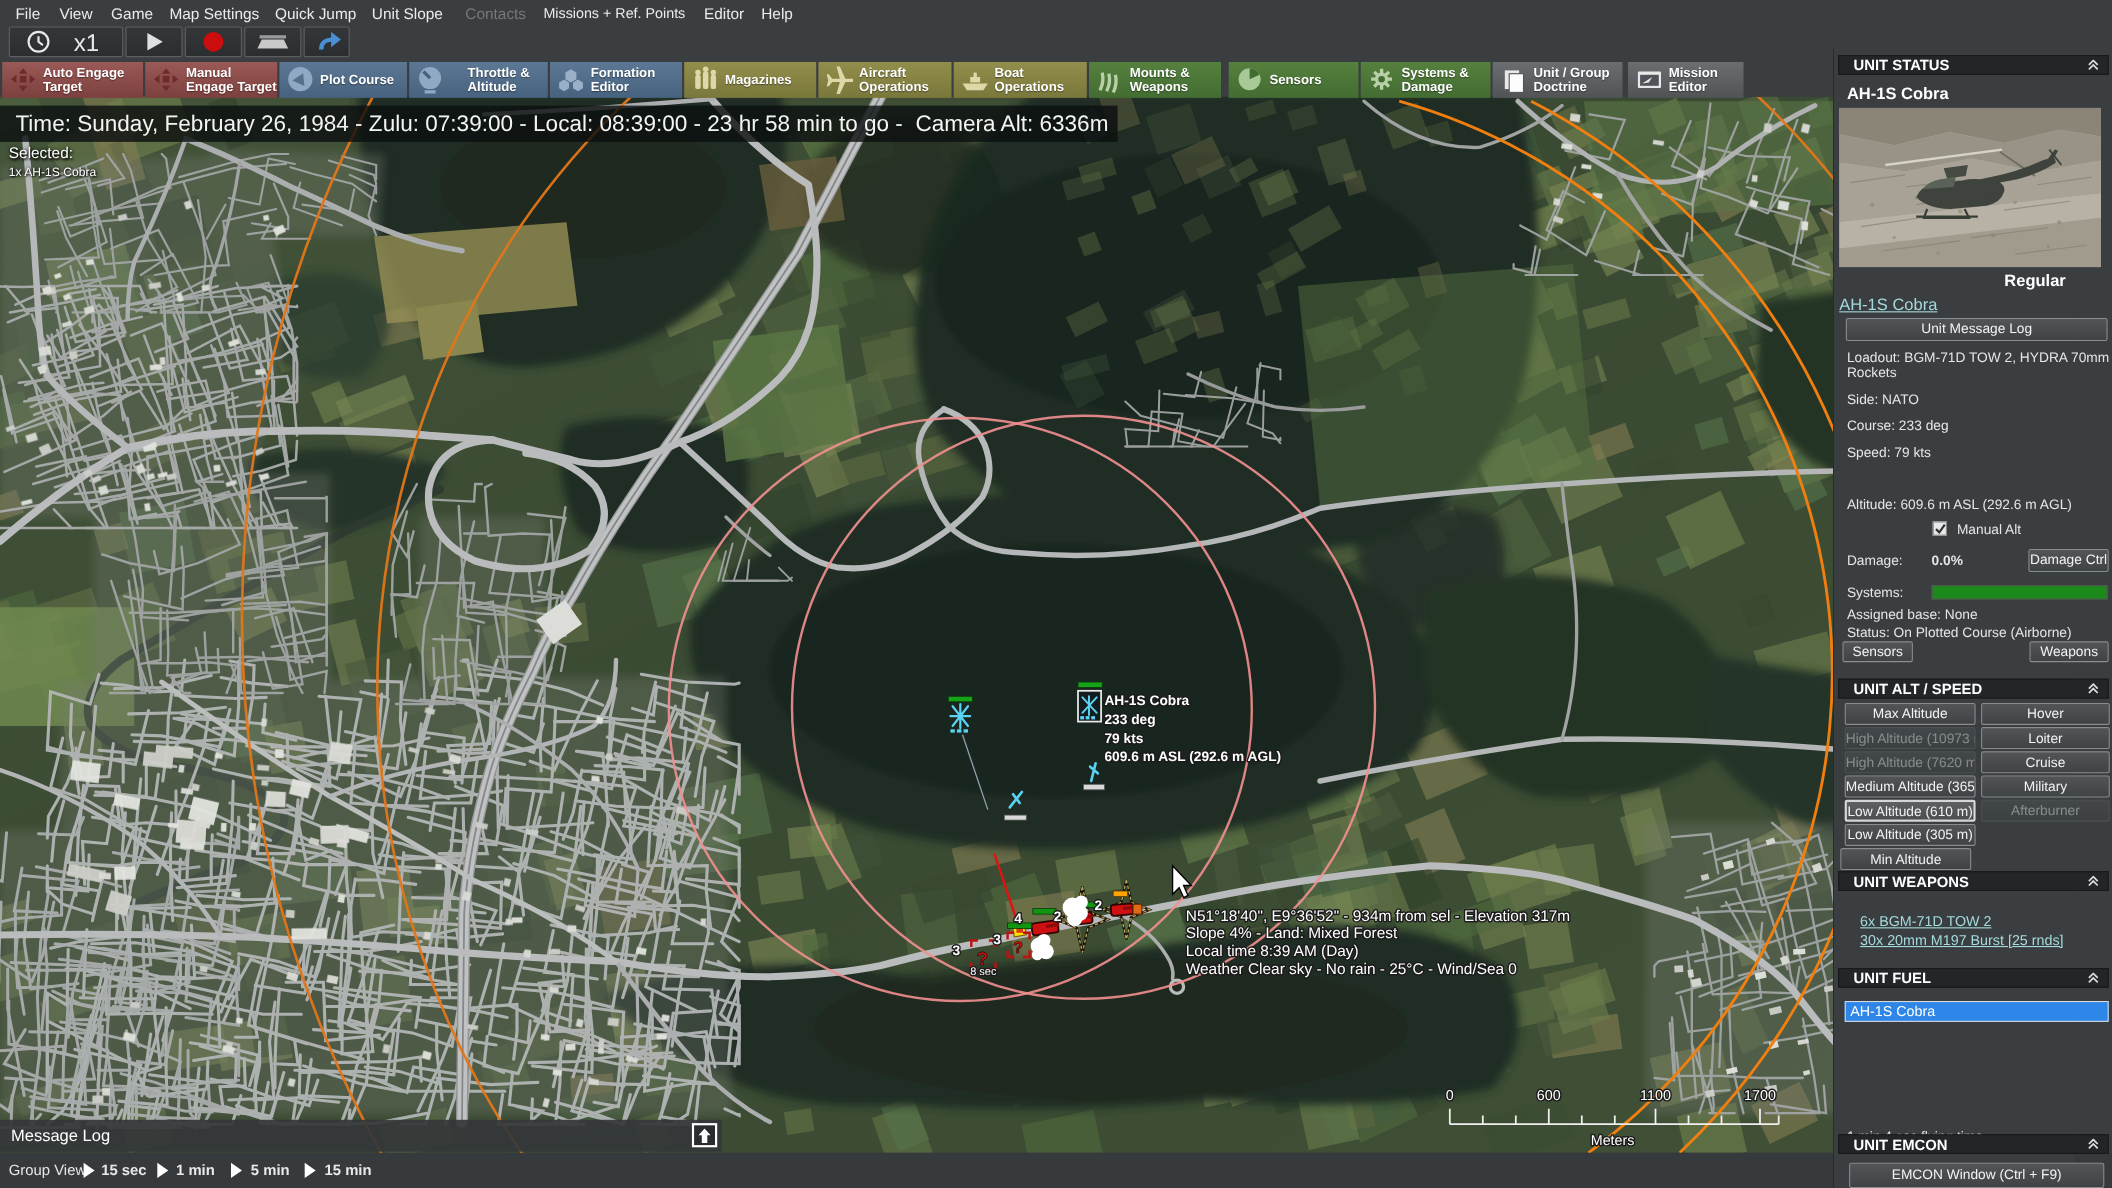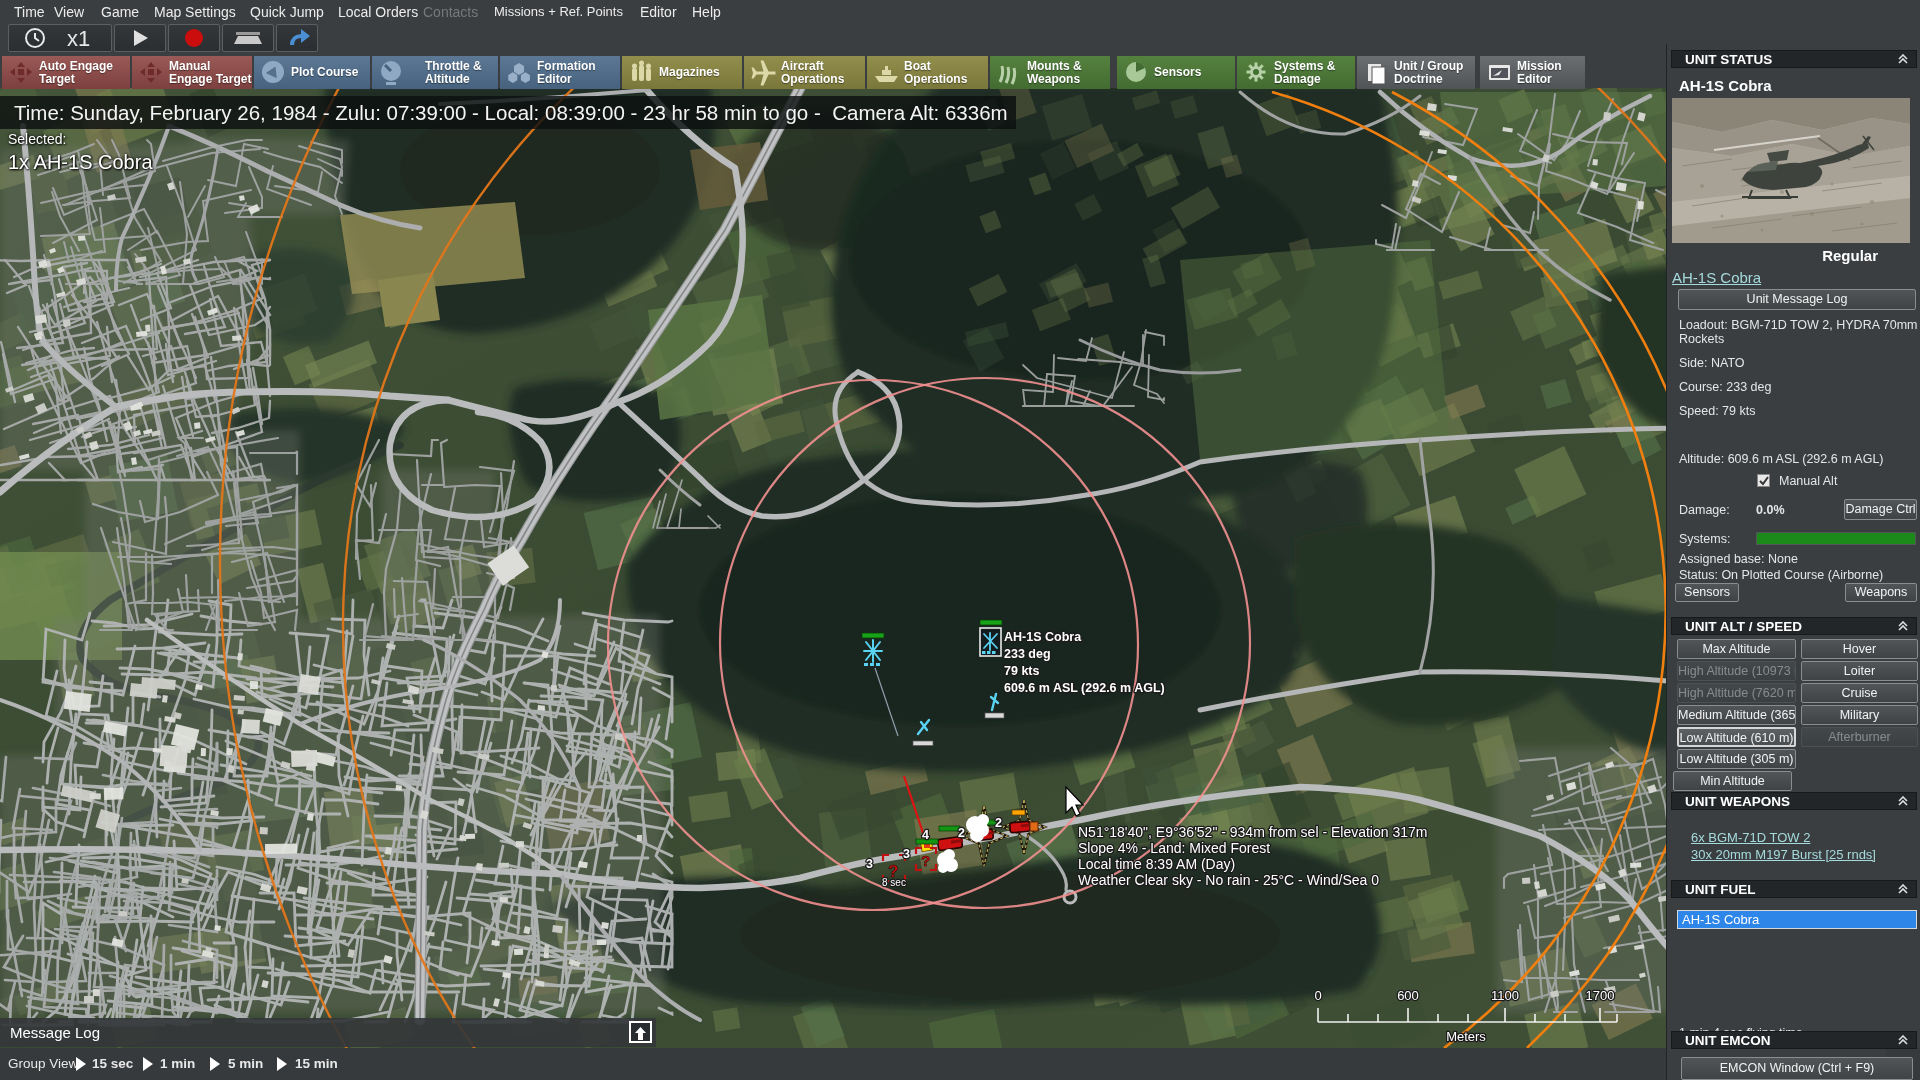--- a/index.html
+++ b/index.html
@@ -12,21 +12,21 @@
  border:1px solid #5c5f61;border-radius:2px}
 
 .bb{position:absolute;top:56px;height:33px;color:#fff;display:flex;align-items:center;
  font-size:12px;font-weight:bold;line-height:12.5px;text-shadow:0 1px 1px rgba(0,0,0,.45);white-space:nowrap}
 .bb svg{flex:0 0 auto}
 
 #timebar{position:absolute;left:0;top:96px;width:1016px;height:33px;background:rgba(14,16,17,.82);
  color:#f4f4f4;font-size:20.5px;line-height:33px;padding-left:14px;white-space:pre}
 #selected{position:absolute;left:8px;top:131px;color:#fff;font-size:14px;
  text-shadow:0 0 3px #000,1px 1px 2px #000}
-#selected .l2{font-size:20px;margin-top:4px}
+#selected .l2{font-size:11px;margin-top:4px}
 
 #msglog{position:absolute;left:0;top:1018px;width:656px;height:29px;background:rgba(52,55,57,.92);
  color:#fff;font-size:15px;line-height:29px;padding-left:10px}
 #msgarrow{position:absolute;left:629px;top:3px;width:23px;height:22px;border:2px solid #fff;background:#2a2d2f}
 
 #bottombar{position:absolute;left:0;top:1048px;width:1920px;height:32px;background:#373a3c;color:#e8e8e8;font-size:13.5px}
 #bottombar span{position:absolute;top:8px}
 .tri{width:0;height:0;border-left:10px solid #fff;border-top:7px solid transparent;border-bottom:7px solid transparent;position:absolute;top:9px}
 
 #sidebar{position:absolute;left:1666px;top:44px;width:220px;height:1036px;background:#3a3e41;border-left:1px solid #212426;color:#e4e6e7;font-size:12.5px}
@@ -1606,26 +1606,26 @@
 </g>
 <text x="1318" y="1000" font-size="13" font-weight="normal" text-anchor="middle" fill="#ffffff" stroke="#1c1c1c" stroke-width="2.6" paint-order="stroke" stroke-linejoin="round">0</text>
 <text x="1408" y="1000" font-size="13" font-weight="normal" text-anchor="middle" fill="#ffffff" stroke="#1c1c1c" stroke-width="2.6" paint-order="stroke" stroke-linejoin="round">600</text>
 <text x="1505" y="1000" font-size="13" font-weight="normal" text-anchor="middle" fill="#ffffff" stroke="#1c1c1c" stroke-width="2.6" paint-order="stroke" stroke-linejoin="round">1100</text>
 <text x="1600" y="1000" font-size="13" font-weight="normal" text-anchor="middle" fill="#ffffff" stroke="#1c1c1c" stroke-width="2.6" paint-order="stroke" stroke-linejoin="round">1700</text>
 <text x="1466" y="1041" font-size="13" font-weight="normal" text-anchor="middle" fill="#ffffff" stroke="#1c1c1c" stroke-width="2.6" paint-order="stroke" stroke-linejoin="round">Meters</text>
 <path d="M1066,787 L1066,813 L1072,807 L1076,816 L1080,814 L1076,805 L1083,805 Z" fill="#ffffff" stroke="#000000" stroke-width="1.2"></path>
 </g>
 </svg>
 <div id="menubar">
-    <span style="left:14px">Time</span>
+    <span style="left:14px">File</span>
     <span style="left:54px">View</span>
     <span style="left:101px">Game</span>
     <span style="left:154px">Map Settings</span>
     <span style="left:250px">Quick Jump</span>
-    <span style="left:338px">Local Orders</span>
+    <span style="left:338px">Unit Slope</span>
     <span style="left:423px;color:#76797c">Contacts</span>
     <span style="left:494px;font-size:13px">Missions + Ref. Points</span>
     <span style="left:640px">Editor</span>
     <span style="left:692px">Help</span>
   </div>
 
 <div class="tb2" style="left:8px;width:104px">
  <svg width="102" height="26">
       <circle cx="26" cy="13" r="9" fill="none" stroke="#e8e8e8" stroke-width="2"></circle>
  <path d="M26,8 L26,13 L30,16" stroke="#e8e8e8" stroke-width="2" fill="none"></path>

